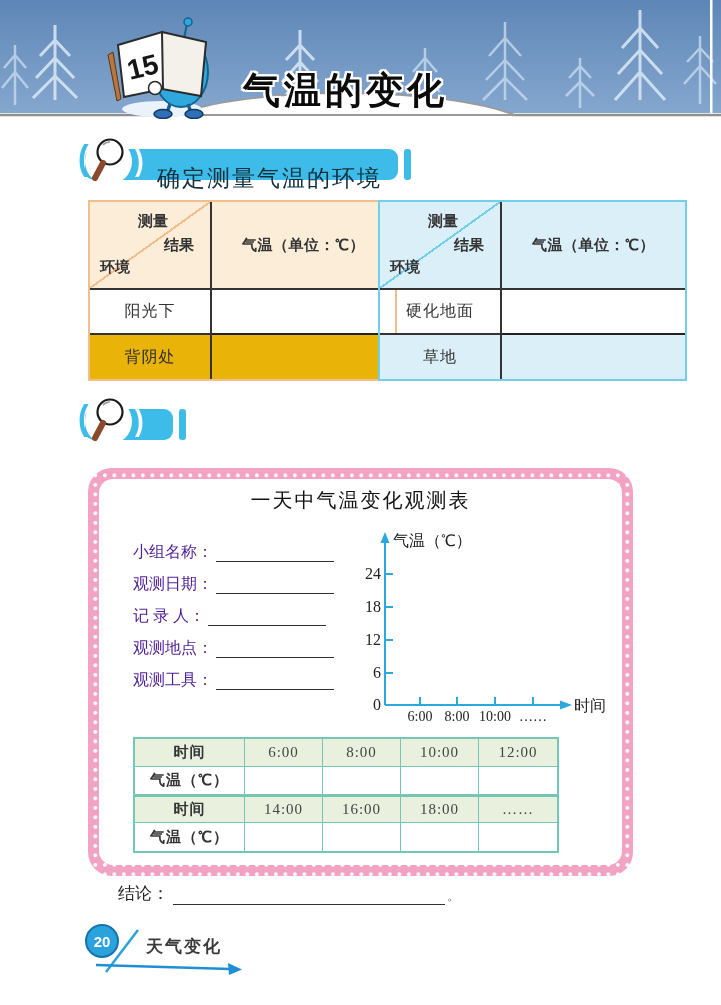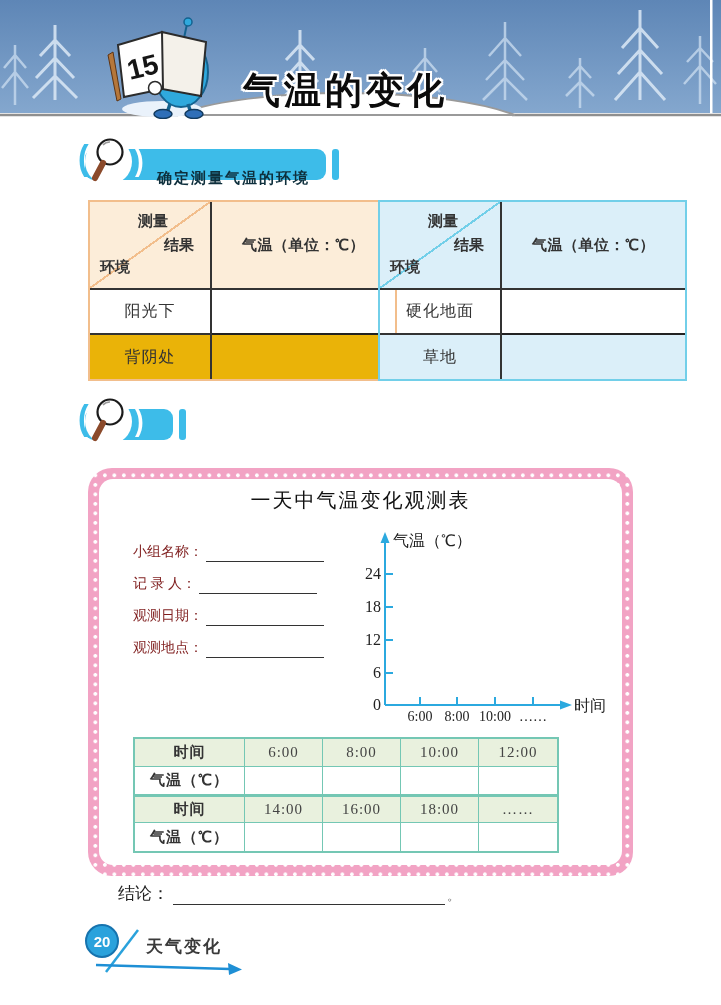--- a/index.html
+++ b/index.html
@@ -18,21 +18,21 @@
   .banner{position:absolute;display:flex;align-items:flex-start;}
   .pill{position:relative;height:31px;background:#3DBCE9;border-radius:9px;
         display:flex;align-items:center;padding:0 16px 0 72px;}
   .pill .halo{position:absolute;left:0;top:-11px;width:47px;height:47px;border-radius:50%;
         background:#fff;}
   .pill .paren-open{position:absolute;left:-7px;top:-9px;color:#3DBCE9;font-size:32px;
         font-weight:bold;transform:scaleY(1.1);}
   .pill .mag{position:absolute;left:1px;top:-13px;}
   .pill .paren-close{position:absolute;left:50px;top:-3px;color:#fff;font-size:26px;
         font-weight:bold;transform:scaleY(1.15);}
-  .pill .btxt{font-size:15px;font-weight:bold;color:#0e2f3c;letter-spacing:2px;white-space:nowrap;margin-top:28px;}
+  .pill .btxt{font-size:23px;font-weight:normal;color:#0e2f3c;letter-spacing:2px;white-space:nowrap;margin-top:28px;}
   .end-bar{width:7px;height:31px;background:#3DBCE9;border-radius:3px;margin-left:6px;}
 
   
   .env-table{position:absolute;display:grid;grid-template-columns:122px 1fr;
         grid-template-rows:88px 45px 44px;box-sizing:border-box;width:309px;}
   .env-table .cell{display:flex;align-items:center;justify-content:center;box-sizing:border-box;}
   .env-orange{border:2px solid #F2BE8C;}
   .env-orange .cell{border-color:#F2BE8C;}
   .env-blue{border:2px solid #72CFE9;}
   .env-blue .cell{border-color:#72CFE9;}
@@ -58,21 +58,21 @@
   
   .pinkbox{position:absolute;left:88px;top:468px;width:545px;height:408px;box-sizing:border-box;
      background-color:#F2A3C4;border-radius:24px;padding:11px;
      background-image:radial-gradient(circle,#ffffff 1.7px,rgba(255,255,255,0) 2.1px);
      background-size:9.5px 9.5px;background-position:2.6px 2.6px;}
   .pinkbox-inner{width:100%;height:100%;background:#fff;border-radius:14px;}
   .obs-title{position:absolute;left:88px;top:487px;width:545px;text-align:center;
      font-family:"Liberation Serif",serif;font-size:20px;letter-spacing:2px;color:#111;}
 
   .fields{position:absolute;left:133px;top:536px;font-family:"Liberation Serif",serif;
-     font-size:14px;color:#7f1d1d;}
+     font-size:16px;color:#4c1d95;}
   .field-row{height:32px;display:flex;align-items:center;}
   .blank{display:inline-block;width:118px;border-bottom:1.2px solid #333;height:18px;
      margin-left:3px;}
 
   
   .chart{position:absolute;left:360px;top:525px;}
   .chart text{font-family:"Liberation Serif",serif;fill:#222;}
 
   
   .rec-table{position:absolute;left:133px;top:737px;display:grid;
@@ -209,29 +209,33 @@
   <div class="pinkbox-inner"></div>
 </div>
 <div class="obs-title">一天中气温变化观测表</div>
 
 <div class="fields">
   <div class="field-row">
       <span>小组名称：</span>
       <span class="blank"></span>
     </div>
   <div class="field-row">
+      <span>观测日期：</span>
+      <span class="blank"></span>
+    </div>
+  <div class="field-row">
       <span>记 录 人：</span>
       <span class="blank"></span>
     </div>
   <div class="field-row">
-      <span>观测日期：</span>
-      <span class="blank"></span>
-    </div>
-  <div class="field-row">
       <span>观测地点：</span>
+      <span class="blank"></span>
+    </div>
+  <div class="field-row">
+      <span>观测工具：</span>
       <span class="blank"></span>
     </div>
 </div>
 
 <svg class="chart" width="260" height="200" viewBox="0 0 260 200">
   <g stroke="#2BA9DF" stroke-width="2">
     <line x1="25" y1="180" x2="25" y2="16"></line>
     <line x1="25" y1="180" x2="202" y2="180"></line>
     <line x1="25" y1="49" x2="33" y2="49"></line>
     <line x1="25" y1="82" x2="33" y2="82"></line>

